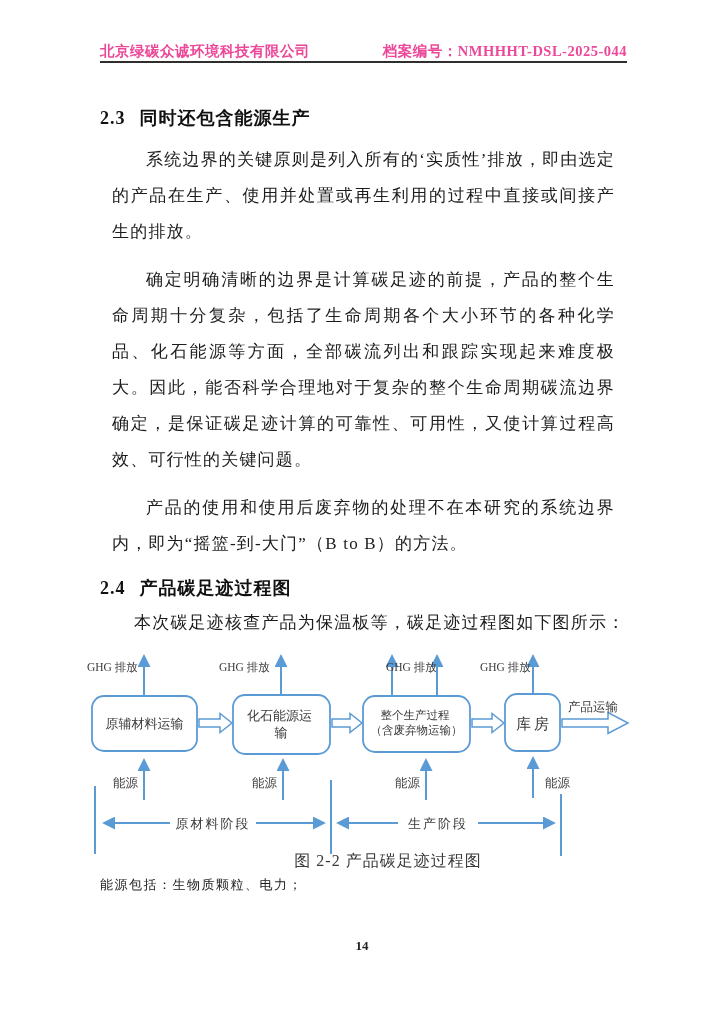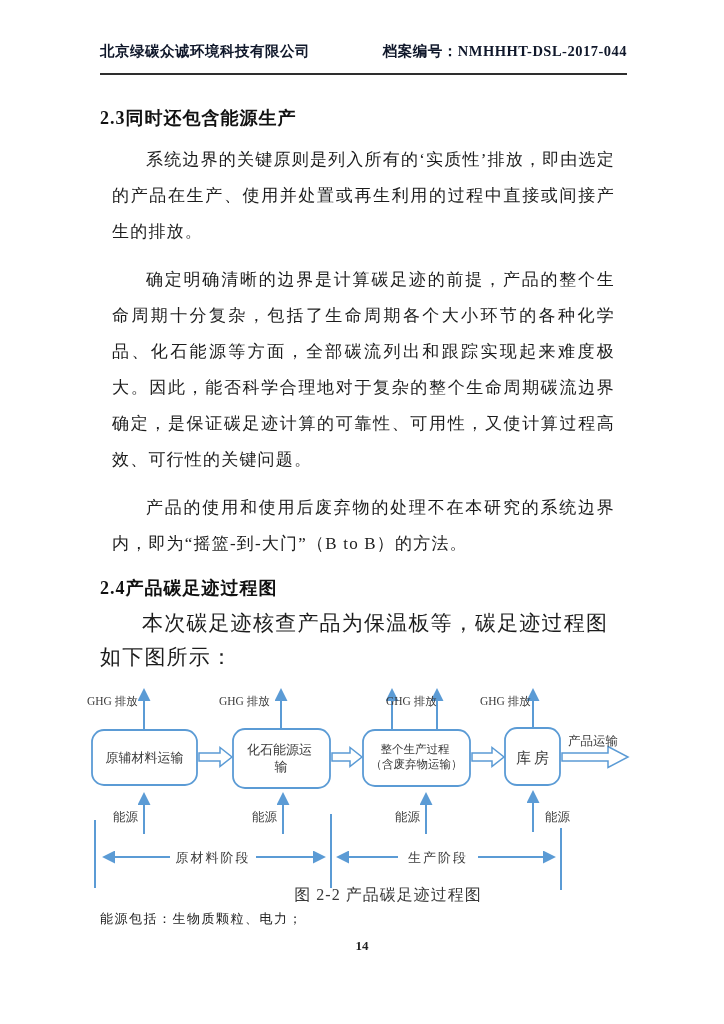--- a/index.html
+++ b/index.html
@@ -3,34 +3,34 @@
 <meta charset="utf-8">
 <style>
   html,body{margin:0;padding:0;background:#ffffff;}
   .page{
     position:relative;width:724px;height:1024px;background:#ffffff;
     font-family:"Liberation Serif","DejaVu Serif",serif;color:#1c1c1c;overflow:hidden;
   }
   .header{
     position:absolute;left:100px;top:42px;width:527px;
     display:flex;justify-content:space-between;align-items:flex-end;
-    font-weight:bold;font-size:14.5px;letter-spacing:0.5px;color:#0f172a;
-    border-bottom:2px solid #2e2e2e;padding-bottom:12px;
+    font-weight:bold;font-size:14.5px;letter-spacing:0.5px;color:#ec4899;
+    border-bottom:2px solid #2e2e2e;padding-bottom:0;
   }
   .content{position:absolute;left:100px;top:96px;width:527px;}
   h2.sec{
     font-size:18px;font-weight:bold;color:#111;
     margin:10px 0 8px 0;letter-spacing:1px;
   }
-  h2.sec .sec-num{}
+  h2.sec .sec-num{margin-right:14px;}
   p.body{
     font-size:17px;line-height:36px;letter-spacing:1.2px;
     text-align:justify;text-indent:2em;margin:12px;color:#1c1c1c;
   }
-  p.intro{font-size:21px;line-height:34px;letter-spacing:1.2px;text-indent:2em;margin:0;}
+  p.intro{font-size:17px;line-height:34px;letter-spacing:1.2px;text-indent:2em;margin:0;}
   h2.sec24{margin:14px 0 6px 0;}
   svg.diagram{display:block;margin-left:-25px;margin-top:2px;}
   svg.diagram text{
     font-family:"Liberation Serif","DejaVu Serif",serif;fill:#3a3a3a;
   }
   .gtxt{font-size:11.5px;}
   .boxtxt{font-size:13px;fill:#333;}
   .boxtxt-sm{font-size:11.5px;fill:#333;}
   .warehouse{font-size:15px;letter-spacing:3px;fill:#333;}
   .etxt{font-size:12.5px;}
@@ -43,21 +43,21 @@
     font-size:13px;font-weight:bold;color:#222;
   }
 </style>
 </head>
 <body>
 
 <div class="page">
 
   <div class="header">
     <span>北京绿碳众诚环境科技有限公司</span>
-    <span>档案编号：NMHHHT-DSL-2017-044</span>
+    <span>档案编号：NMHHHT-DSL-2025-044</span>
   </div>
 
   <div class="content">
 
     <h2 class="sec">
       <span class="sec-num">2.3</span><span>同时还包含能源生产</span>
     </h2>
 
     <p class="body">系统边界的关键原则是列入所有的‘实质性’排放，即由选定的产品在生产、使用并处置或再生利用的过程中直接或间接产生的排放。</p>
     <p class="body">确定明确清晰的边界是计算碳足迹的前提，产品的整个生命周期十分复杂，包括了生命周期各个大小环节的各种化学品、化石能源等方面，全部碳流列出和跟踪实现起来难度极大。因此，能否科学合理地对于复杂的整个生命周期碳流边界确定，是保证碳足迹计算的可靠性、可用性，又使计算过程高效、可行性的关键问题。</p>

